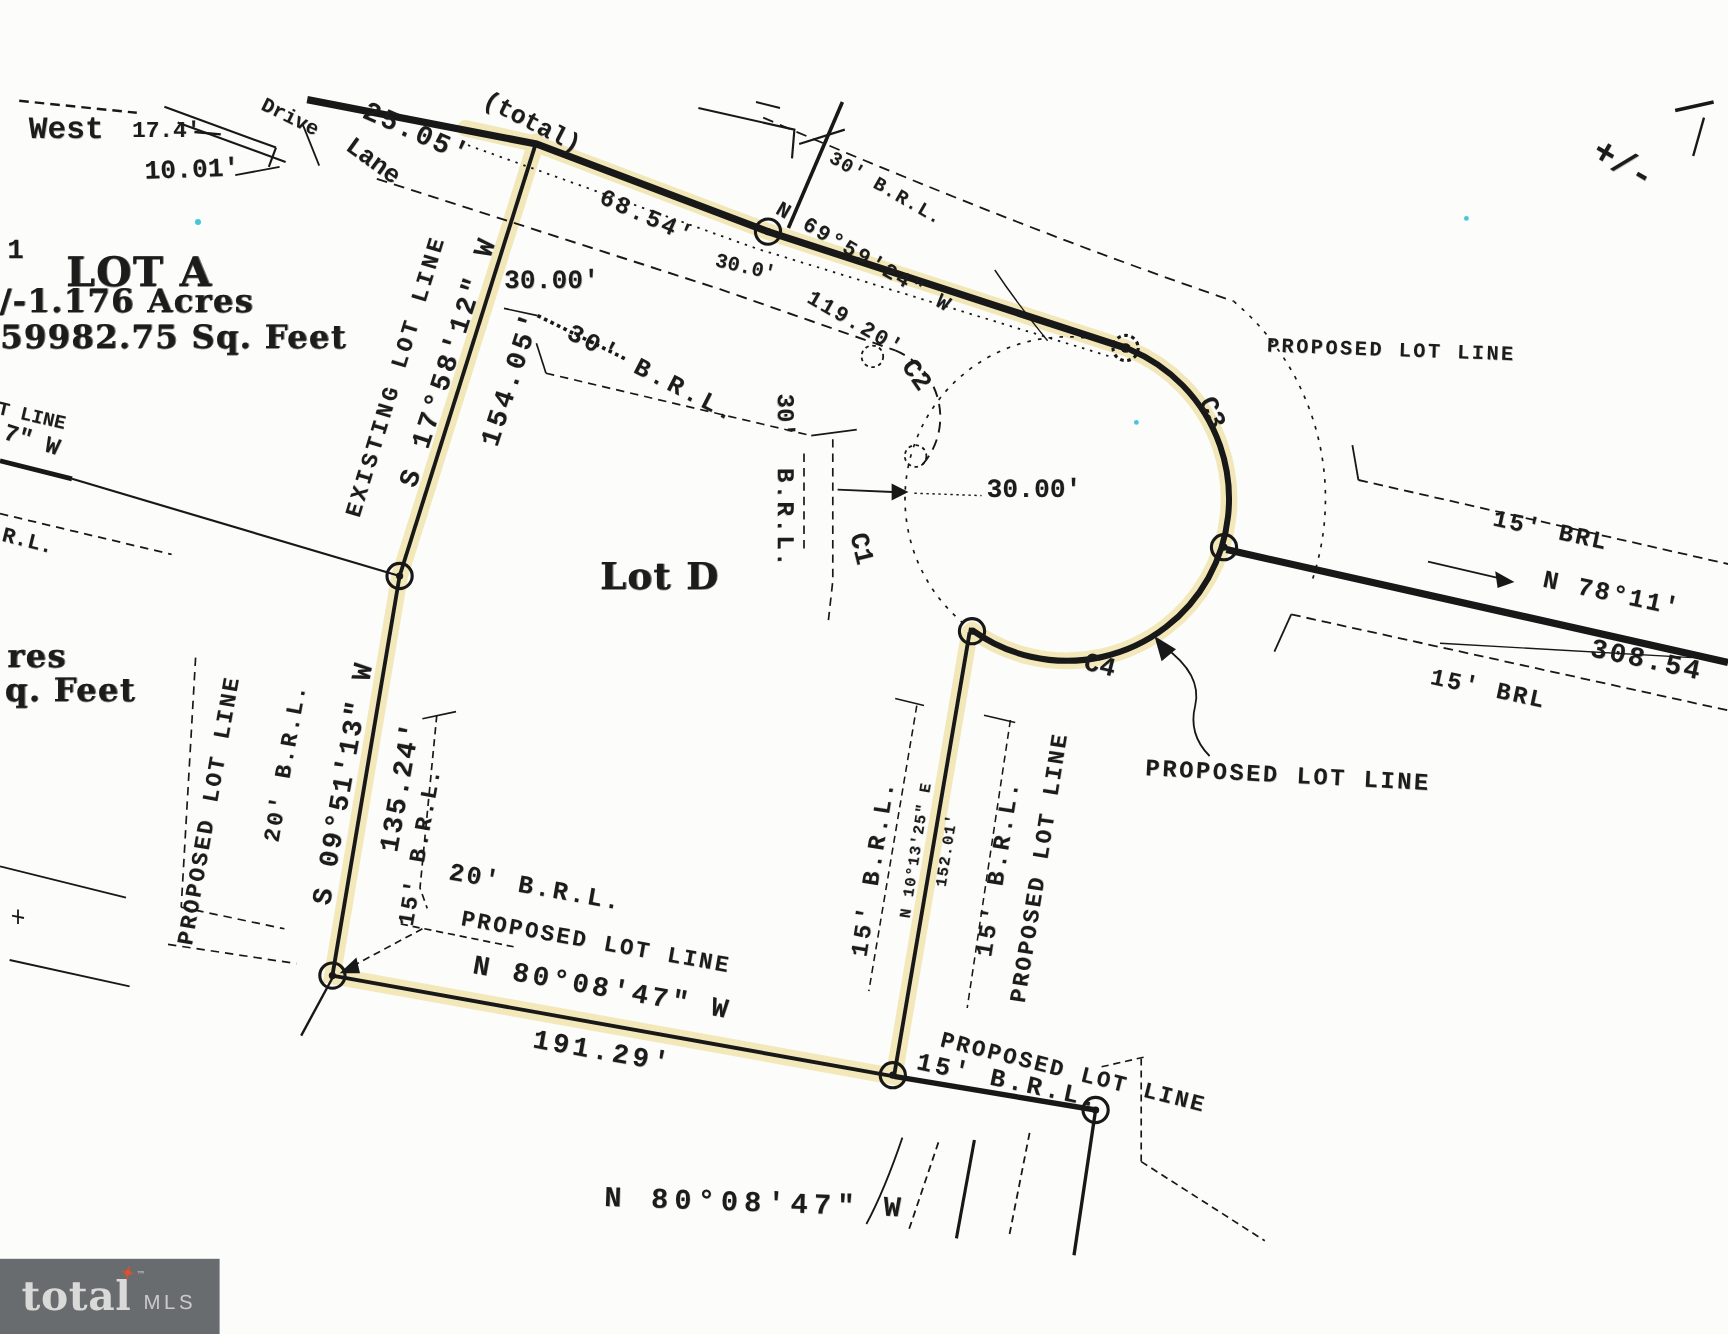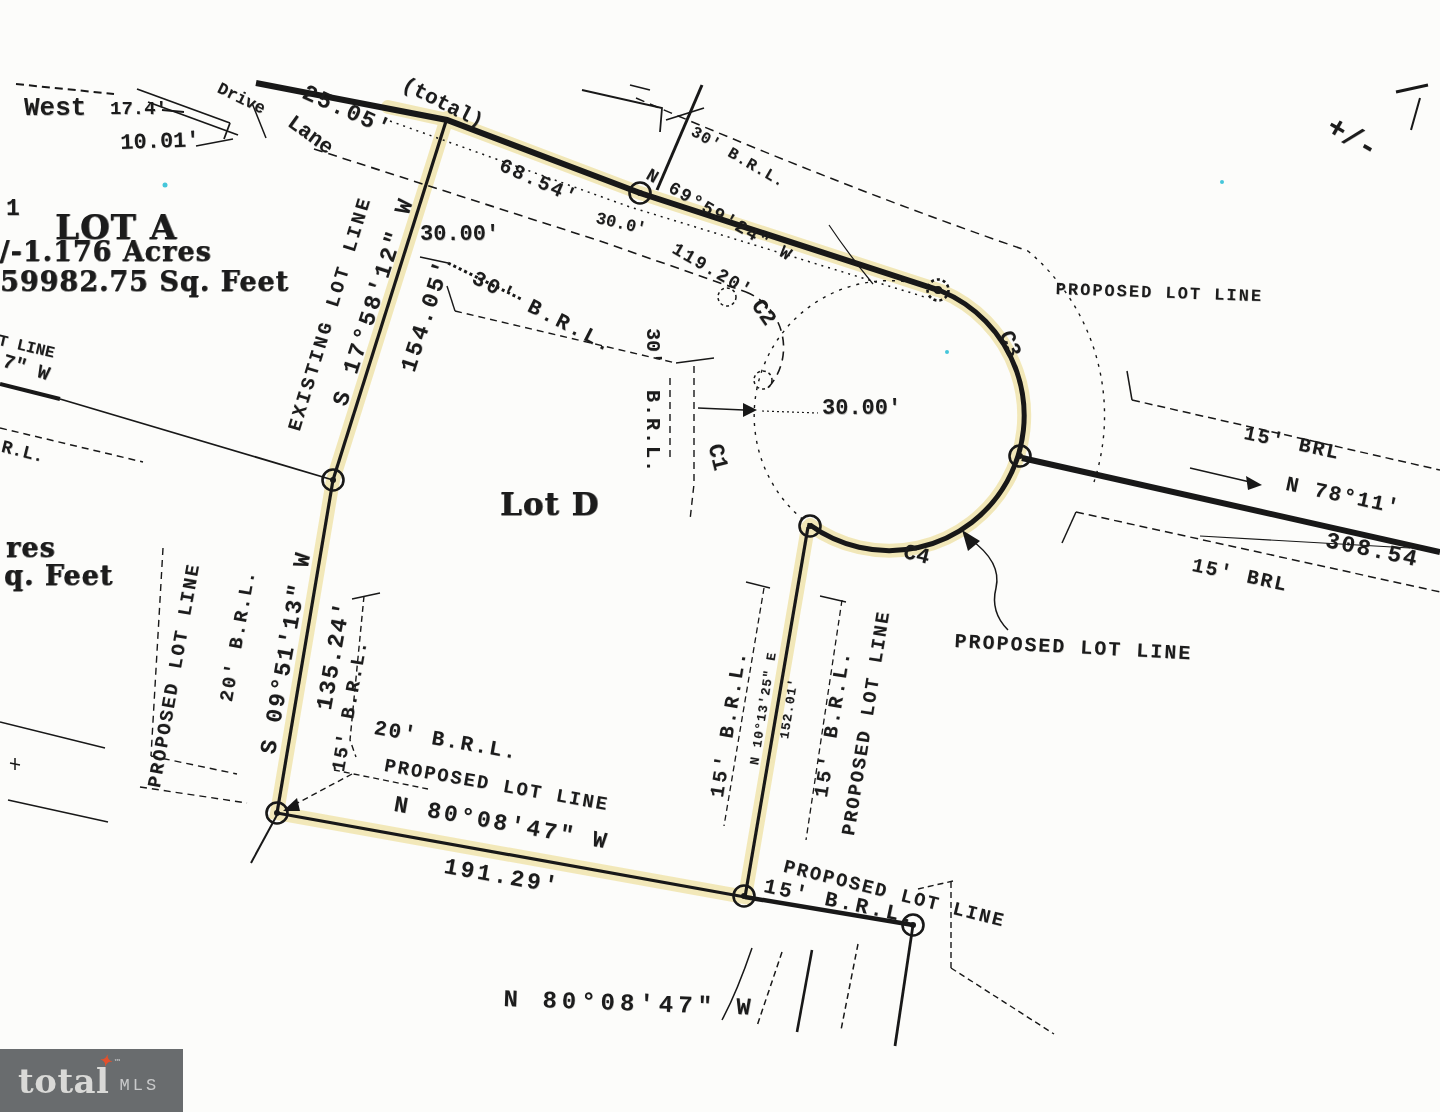--- a/index.html
+++ b/index.html
@@ -204,21 +204,21 @@
     <span class="lbl mono" style="left: 652px; top: 166px; font-size: 18px; letter-spacing: 2px; transform: rotate(30deg);">N 69°59'24" W</span>
     <span class="lbl mono" style="left: 678px; top: 240px; font-size: 18px; letter-spacing: 2px; transform: rotate(30deg);">119.20'</span>
     <span class="lbl mono" style="left: 696px; top: 124px; font-size: 16px; letter-spacing: 1px; transform: rotate(30deg);">30' B.R.L.</span>
     <span class="lbl mono" style="left: 1056px; top: 281px; font-size: 17px; letter-spacing: 2px; transform: rotate(2deg);">PROPOSED LOT LINE</span>
     <span class="lbl mono" style="left: 1014px; top: 328px; font-size: 22px; transform: rotate(68deg);">C3</span>
     <span class="lbl mono" style="left: 1336px; top: 112px; font-size: 30px; transform: rotate(30deg);">+/-</span>
     <span class="lbl mono" style="left: 1246px; top: 424px; font-size: 20px; letter-spacing: 2px; transform: rotate(12deg);">15' BRL</span>
     <span class="lbl mono" style="left: 1288px; top: 474px; font-size: 21px; letter-spacing: 2px; transform: rotate(12deg);">N 78°11'</span>
     <span class="lbl mono" style="left: 1328px; top: 530px; font-size: 23px; letter-spacing: 2px; transform: rotate(12deg);">308.54</span>
     <span class="lbl mono" style="left: 1194px; top: 556px; font-size: 20px; letter-spacing: 2px; transform: rotate(12deg);">15' BRL</span>
-    <span class="lbl serif" style="left: 500px; top: 466px; font-size: 31px; transform: rotate(0deg); margin-top: 23px;">Lot D</span>
+    <span class="lbl serif" style="left: 500px; top: 466px; font-size: 31px; transform: rotate(0deg);">Lot D</span>
     <span class="lbl serif" style="left: 6px; top: 534px; font-size: 27px; transform: rotate(0deg);">res</span>
     <span class="lbl serif" style="left: 4px; top: 562px; font-size: 27px; transform: rotate(0deg);">q. Feet</span>
     <span class="lbl mono" style="left: 662px; top: 328px; font-size: 20px; transform: rotate(90deg);">30'</span>
     <span class="lbl mono" style="left: 662px; top: 390px; font-size: 20px; letter-spacing: 2px; transform: rotate(90deg);">B.R.L.</span>
     <span class="lbl mono" style="left: 822px; top: 398px; font-size: 22px; transform: rotate(0deg);">30.00'</span>
     <span class="lbl mono" style="left: 724px; top: 442px; font-size: 22px; transform: rotate(76deg);">C1</span>
     <span class="lbl mono" style="left: 764px; top: 296px; font-size: 22px; transform: rotate(55deg);">C2</span>
     <span class="lbl mono" style="left: 906px; top: 542px; font-size: 22px; transform: rotate(14deg);">C4</span>
     <span class="lbl mono" style="left: 955px; top: 632px; font-size: 20px; letter-spacing: 2px; transform: rotate(3deg);">PROPOSED LOT LINE</span>
     <span class="lbl mono" style="left: 146px; top: 786px; font-size: 19px; letter-spacing: 2px; transform: rotate(-80deg);">PROPOSED LOT LINE</span>
@@ -239,14 +239,14 @@
     <span class="lbl mono" style="left: 766px; top: 876px; font-size: 21px; letter-spacing: 3px; transform: rotate(12deg);">15' B.R.L.</span>
     <span class="lbl mono" style="left: 504px; top: 988px; font-size: 24px; letter-spacing: 5px; transform: rotate(2deg);">N 80°08'47" W</span>
   </div>
 
 <div id="logo" style="background: rgb(105, 108, 110);">
   <span class="brand" style="color: rgb(217, 217, 215);">
     <span>total</span>
     <span class="star" style="color: rgb(226, 80, 44); right: -4px; top: -7px;">✦</span>
     <span class="tm" style="color: rgb(201, 202, 203); right: -12px; top: -4px;">™</span>
   </span>
-  <span class="suffix" style="color: rgb(201, 202, 203); font-family: Liberation Mono, monospace;">MLS</span>
+  <span class="suffix" style="color: rgb(201, 202, 203);">MLS</span>
 </div>
 
 </body></html>

